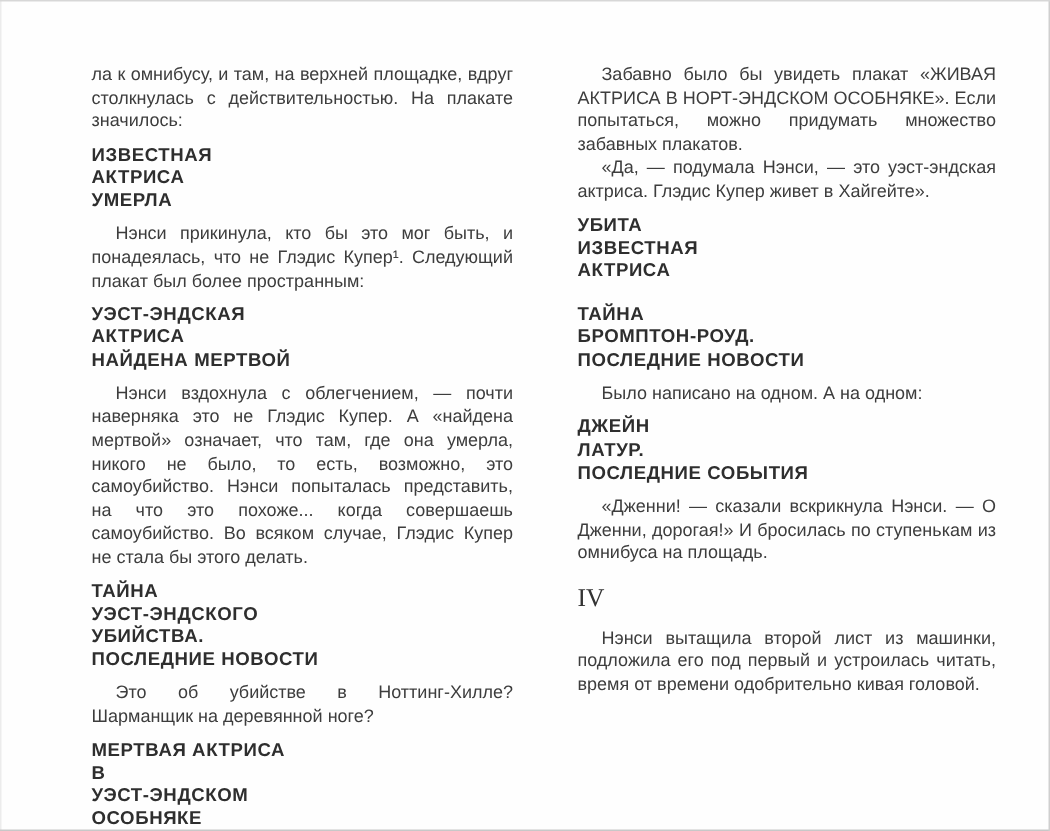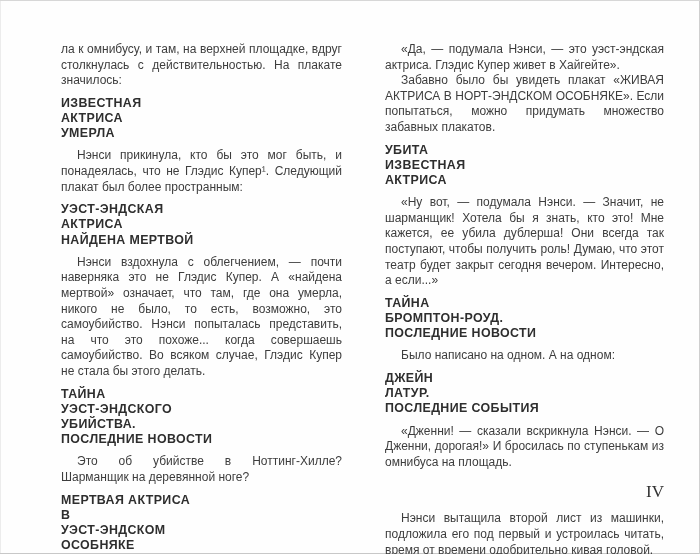--- a/index.html
+++ b/index.html
@@ -35,21 +35,21 @@
     font-size: 12.4px; line-height: 15.2px;
     letter-spacing: 0.4px;
     text-align: left;
     white-space: pre-line;
     color: #2e2e2e;
     margin: 7px 0 7px 0;
   }
   .chapter {
     font-family: "Liberation Serif", serif;
     font-size: 17px; font-weight: normal;
-    text-align: right;
+    text-align: left;
     color: #333;
     margin: 12px 0 9px 0;
   }
 </style>
 </head>
 <body>
 
 <div class="photo">
 
   <div class="page left">
@@ -68,26 +68,25 @@
 ПОСЛЕДНИЕ НОВОСТИ</div>
     <p class="para indent">Это об убийстве в Ноттинг-Хилле? Шарманщик на деревянной ноге?</p>
     <div class="poster">МЕРТВАЯ АКТРИСА
 В
 УЭСТ-ЭНДСКОМ
 ОСОБНЯКЕ</div>
 
   </div>
 
   <div class="page right">
+    <p class="para indent">Забавно было бы увидеть плакат «ЖИВАЯ АКТРИСА В НОРТ-ЭНДСКОМ ОСОБНЯКЕ». Если попытаться, можно придумать множество забавных плакатов.</p>
     <p class="para indent">«Да, — подумала Нэнси, — это уэст-эндская актриса. Глэдис Купер живет в Хайгейте».</p>
-    <p class="para indent">Забавно было бы увидеть плакат «ЖИВАЯ АКТРИСА В НОРТ-ЭНДСКОМ ОСОБНЯКЕ». Если попытаться, можно придумать множество забавных плакатов.</p>
     <div class="poster">УБИТА
 ИЗВЕСТНАЯ
 АКТРИСА</div>
-    <p class="para indent">«Ну вот, — подумала Нэнси. — Значит, не шарманщик! Хотела бы я знать, кто это! Мне кажется, ее убила дублерша! Они всегда так поступают, чтобы получить роль! Думаю, что этот театр будет закрыт сегодня вечером. Интересно, а если...»</p>
     <div class="poster">ТАЙНА
 БРОМПТОН-РОУД.
 ПОСЛЕДНИЕ НОВОСТИ</div>
     <p class="para indent">Было написано на одном. А на одном:</p>
     <div class="poster">ДЖЕЙН
 ЛАТУР.
 ПОСЛЕДНИЕ СОБЫТИЯ</div>
     <p class="para indent">«Дженни! — сказали вскрикнула Нэнси. — О Дженни, дорогая!» И бросилась по ступенькам из омнибуса на площадь.</p>
     <div class="chapter">IV</div>
     <p class="para indent">Нэнси вытащила второй лист из машинки, подложила его под первый и устроилась читать, время от времени одобрительно кивая головой.</p>

